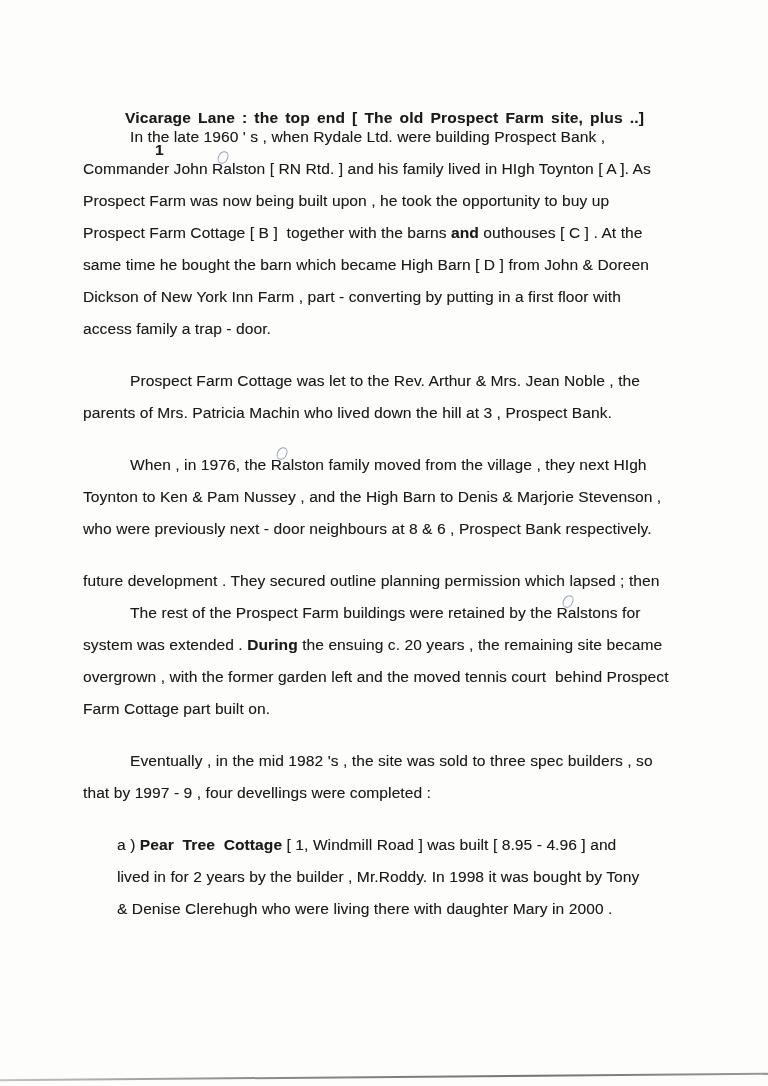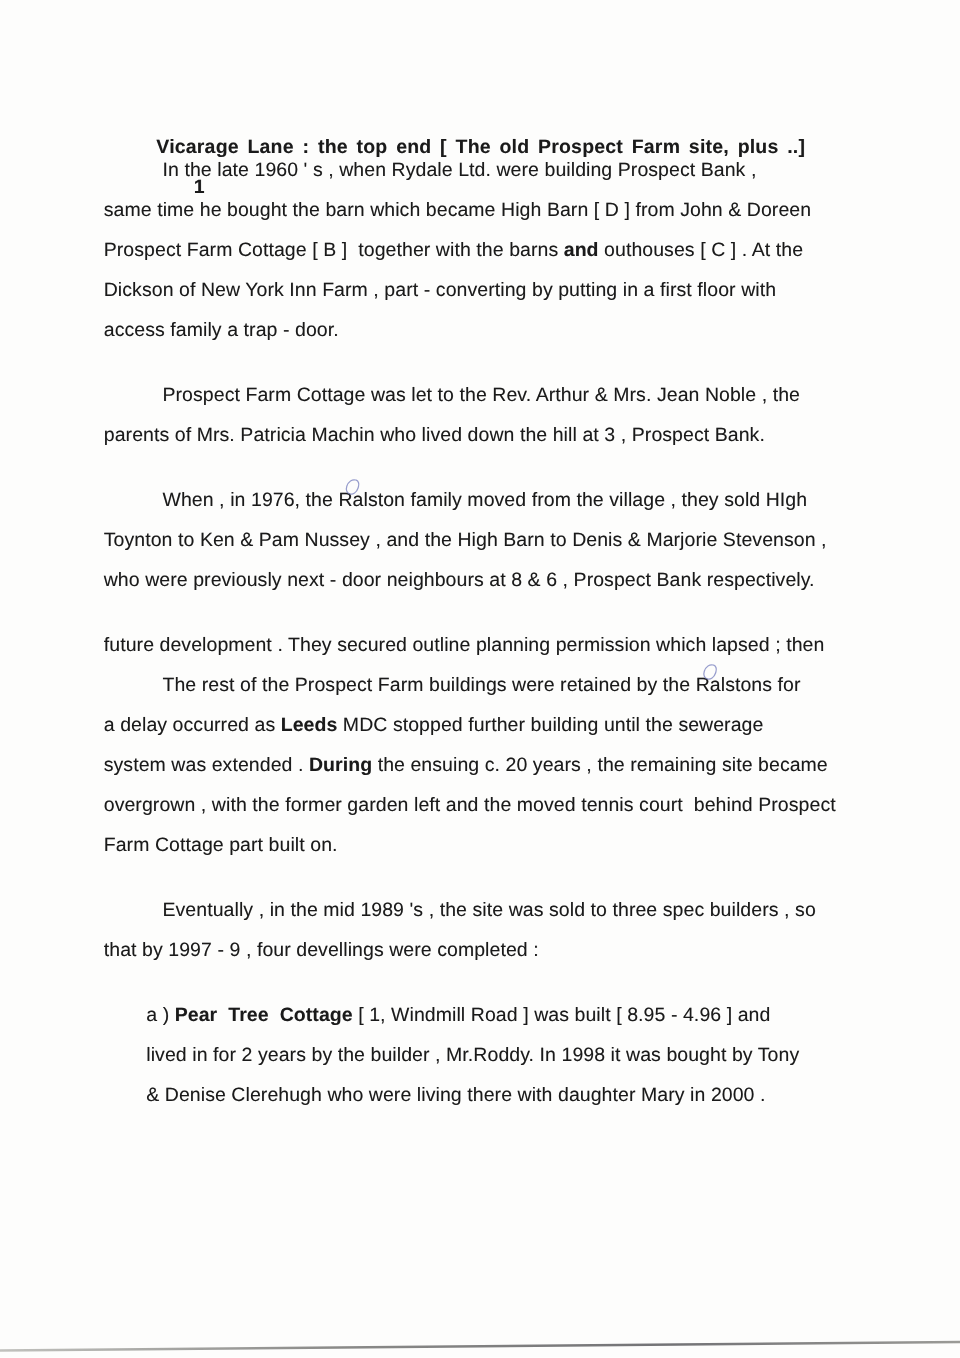--- a/index.html
+++ b/index.html
@@ -66,48 +66,49 @@
 <div class="page">
   <div class="doc">
 
     <div class="line heading">
       <span>Vicarage Lane : the top end [ The old Prospect Farm site, plus ..]</span>
       <span class="pagenum">1</span>
     </div>
 
     <div class="para">
       <div class="line indent">In the late 1960 ' s , when Rydale Ltd. were building Prospect Bank ,</div>
+      <div class="line"><span>Commander John R</span><span class="annotated">a<span class="ink-mark"></span></span><span>lston [ RN Rtd. ] and his family lived in HIgh Toynton [ A ]. As</span></div>
+      <div class="line">Prospect Farm was now being built upon , he took the opportunity to buy up</div>
+      <div class="line"><span>Prospect Farm Cottage [ B ]  together with the barns </span><span class="b">and</span><span> outhouses [ C ] . At the</span></div>
       <div class="line">same time he bought the barn which became High Barn [ D ] from John &amp; Doreen</div>
-      <div class="line"><span>Prospect Farm Cottage [ B ]  together with the barns </span><span class="b">and</span><span> outhouses [ C ] . At the</span></div>
       <div class="line">Dickson of New York Inn Farm , part - converting by putting in a first floor with</div>
       <div class="line">access family a trap - door.</div>
     </div>
 
     <div class="para">
       <div class="line indent">Prospect Farm Cottage was let to the Rev. Arthur &amp; Mrs. Jean Noble , the</div>
       <div class="line">parents of Mrs. Patricia Machin who lived down the hill at 3 , Prospect Bank.</div>
     </div>
 
     <div class="para">
-      <div class="line indent"><span>When , in 1976, the R</span><span class="annotated">a<span class="ink-mark"></span></span><span>lston family moved from the village , they sold HIgh</span></div>
+      <div class="line indent"><span>When , in 1976, the R</span><span class="annotated">a<span class="ink-mark"></span></span><span>lston family moved from the village , they next HIgh</span></div>
       <div class="line">Toynton to Ken &amp; Pam Nussey , and the High Barn to Denis &amp; Marjorie Stevenson ,</div>
       <div class="line">who were previously next - door neighbours at 8 &amp; 6 , Prospect Bank respectively.</div>
     </div>
 
     <div class="para">
       <div class="line">future development . They secured outline planning permission which lapsed ; then</div>
       <div class="line indent"><span>The rest of the Prospect Farm buildings were retained by the R</span><span class="annotated">a<span class="ink-mark"></span></span><span>lstons for</span></div>
-      <div class="line"><span>a delay occurred as </span><span class="b">Leeds</span><span> MDC stopped further building until the sewerage</span></div>
       <div class="line"><span>system was extended . </span><span class="b">During</span><span> the ensuing c. 20 years , the remaining site became</span></div>
       <div class="line">overgrown , with the former garden left and the moved tennis court  behind Prospect</div>
       <div class="line">Farm Cottage part built on.</div>
     </div>
 
     <div class="para">
-      <div class="line indent">Eventually , in the mid 1989 's , the site was sold to three spec builders , so</div>
+      <div class="line indent">Eventually , in the mid 1982 's , the site was sold to three spec builders , so</div>
       <div class="line">that by 1997 - 9 , four devellings were completed :</div>
     </div>
 
     <div class="para para-a">
       <div class="line"><span>a ) </span><span class="b">Pear  Tree  Cottage</span><span> [ 1, Windmill Road ] was built [ 8.95 - 4.96 ] and</span></div>
       <div class="line">lived in for 2 years by the builder , Mr.Roddy. In 1998 it was bought by Tony</div>
       <div class="line">&amp; Denise Clerehugh who were living there with daughter Mary in 2000 .</div>
     </div>
 
   </div>

